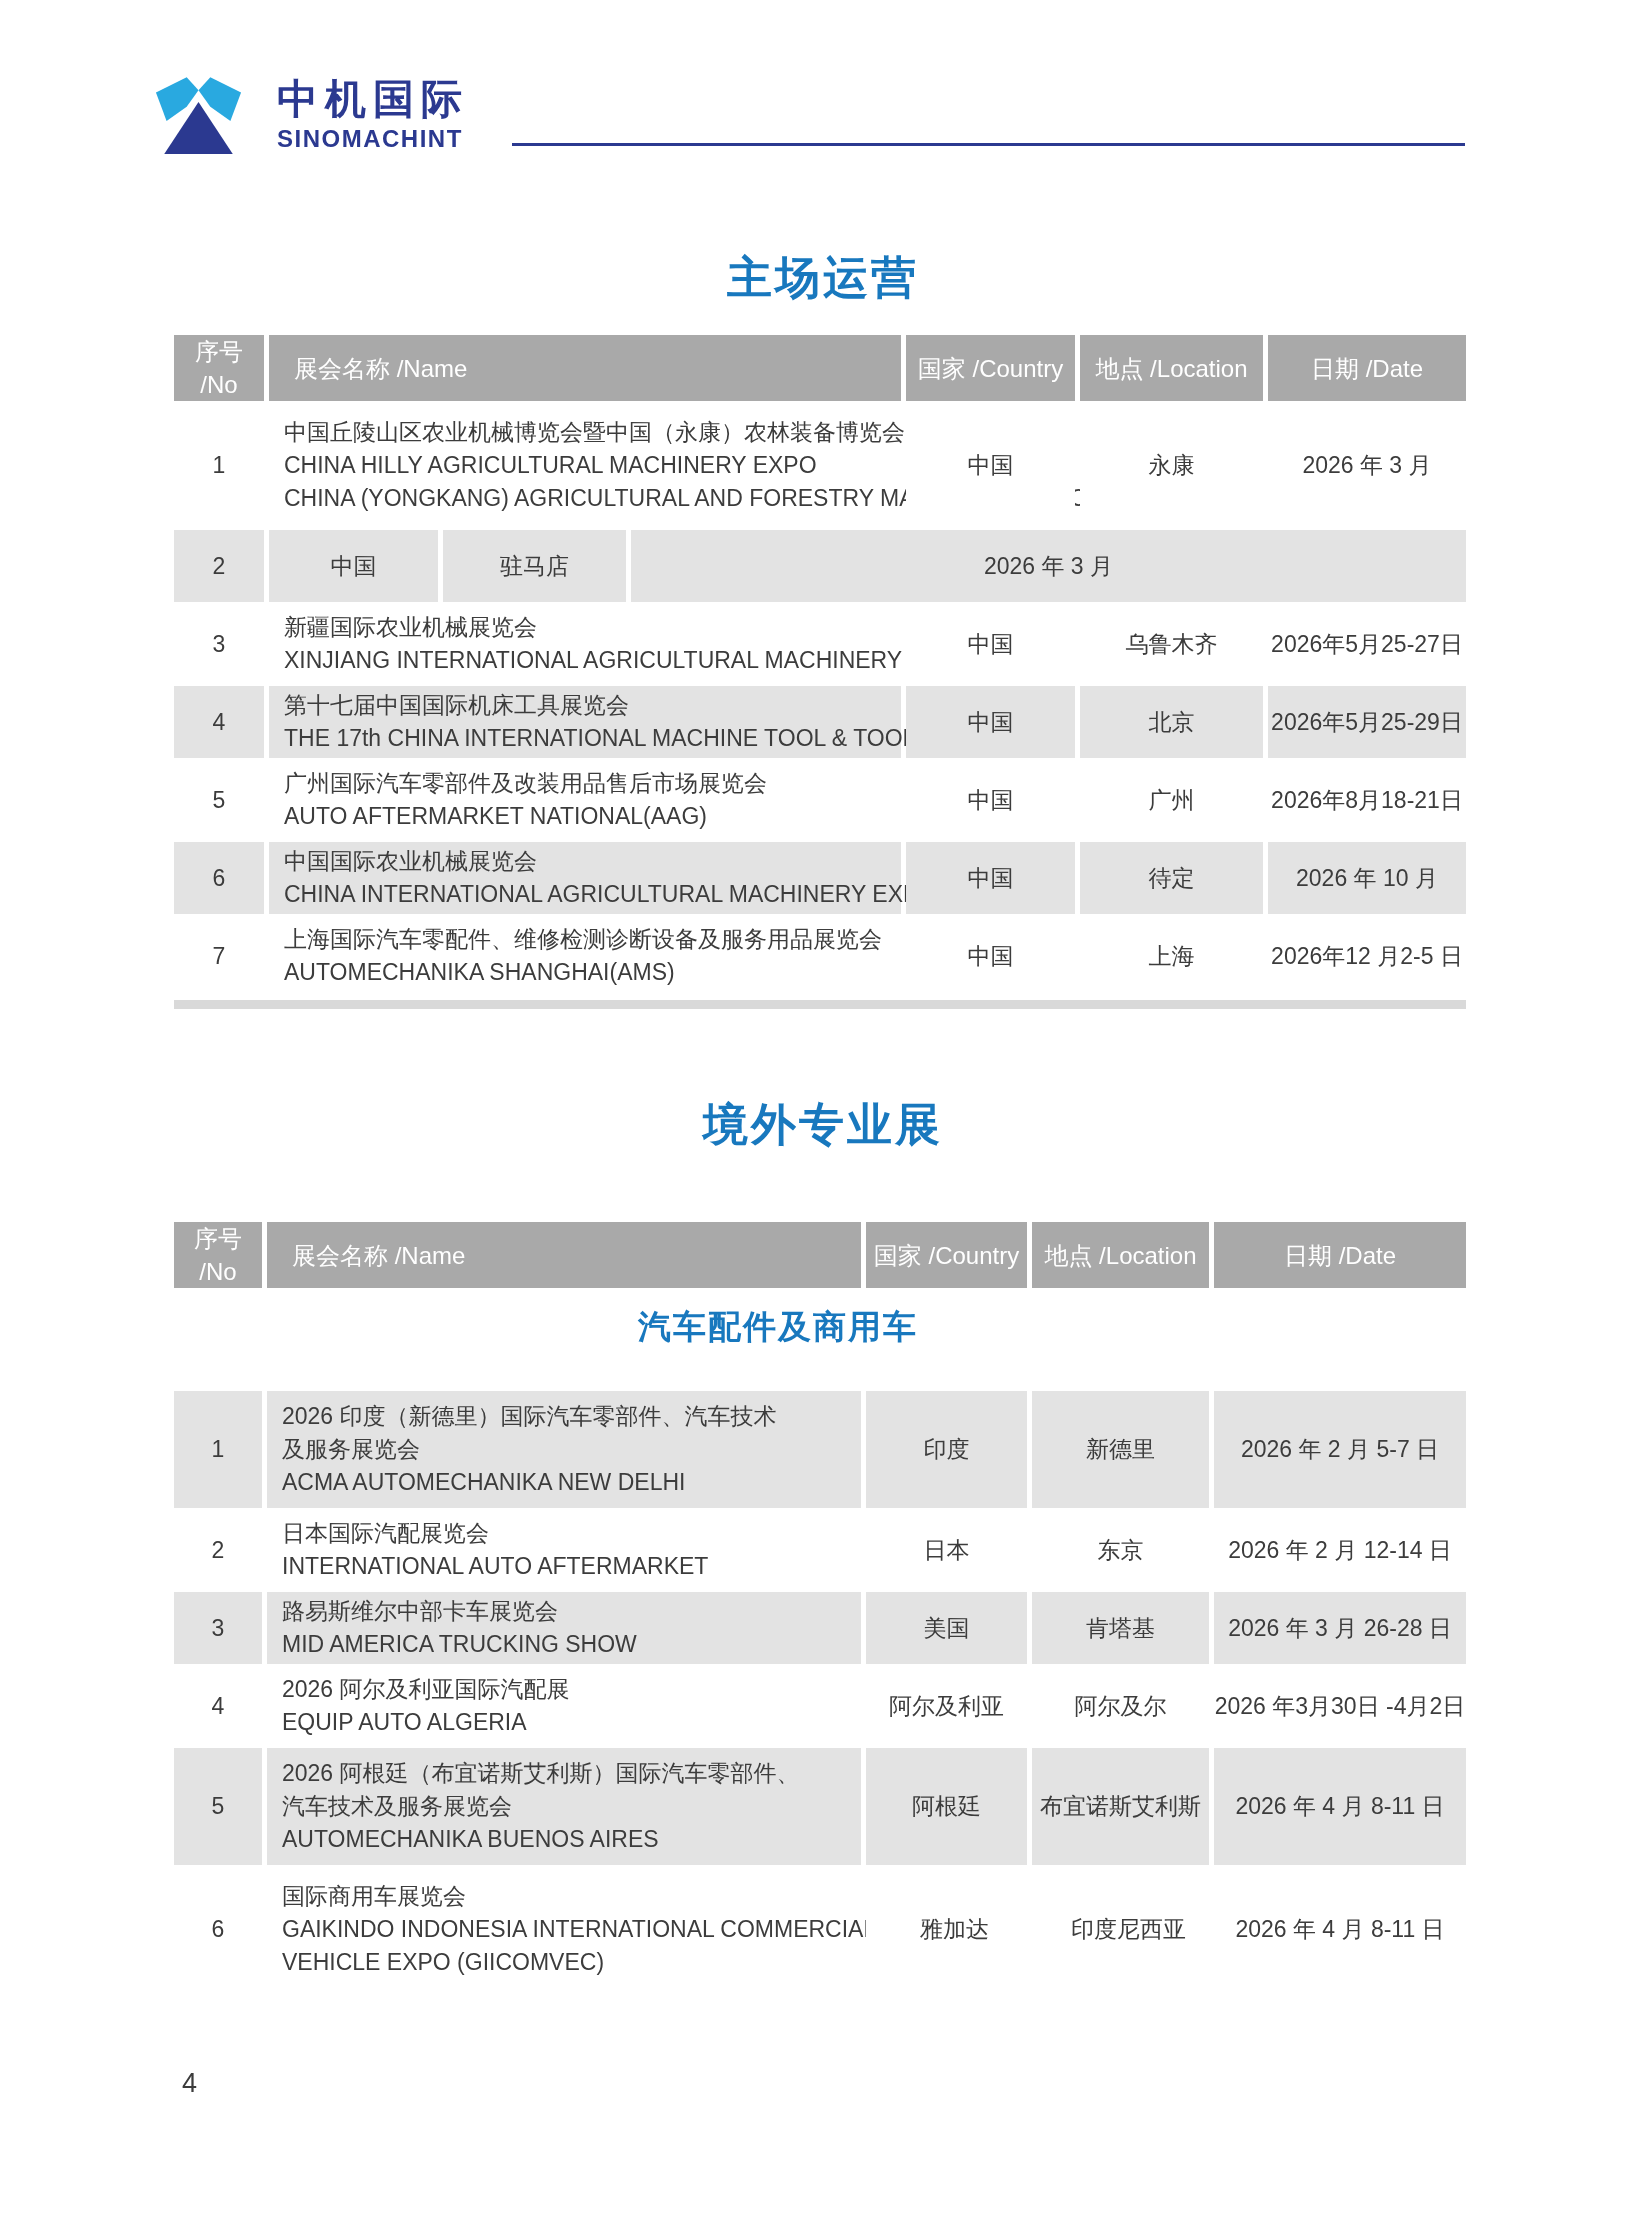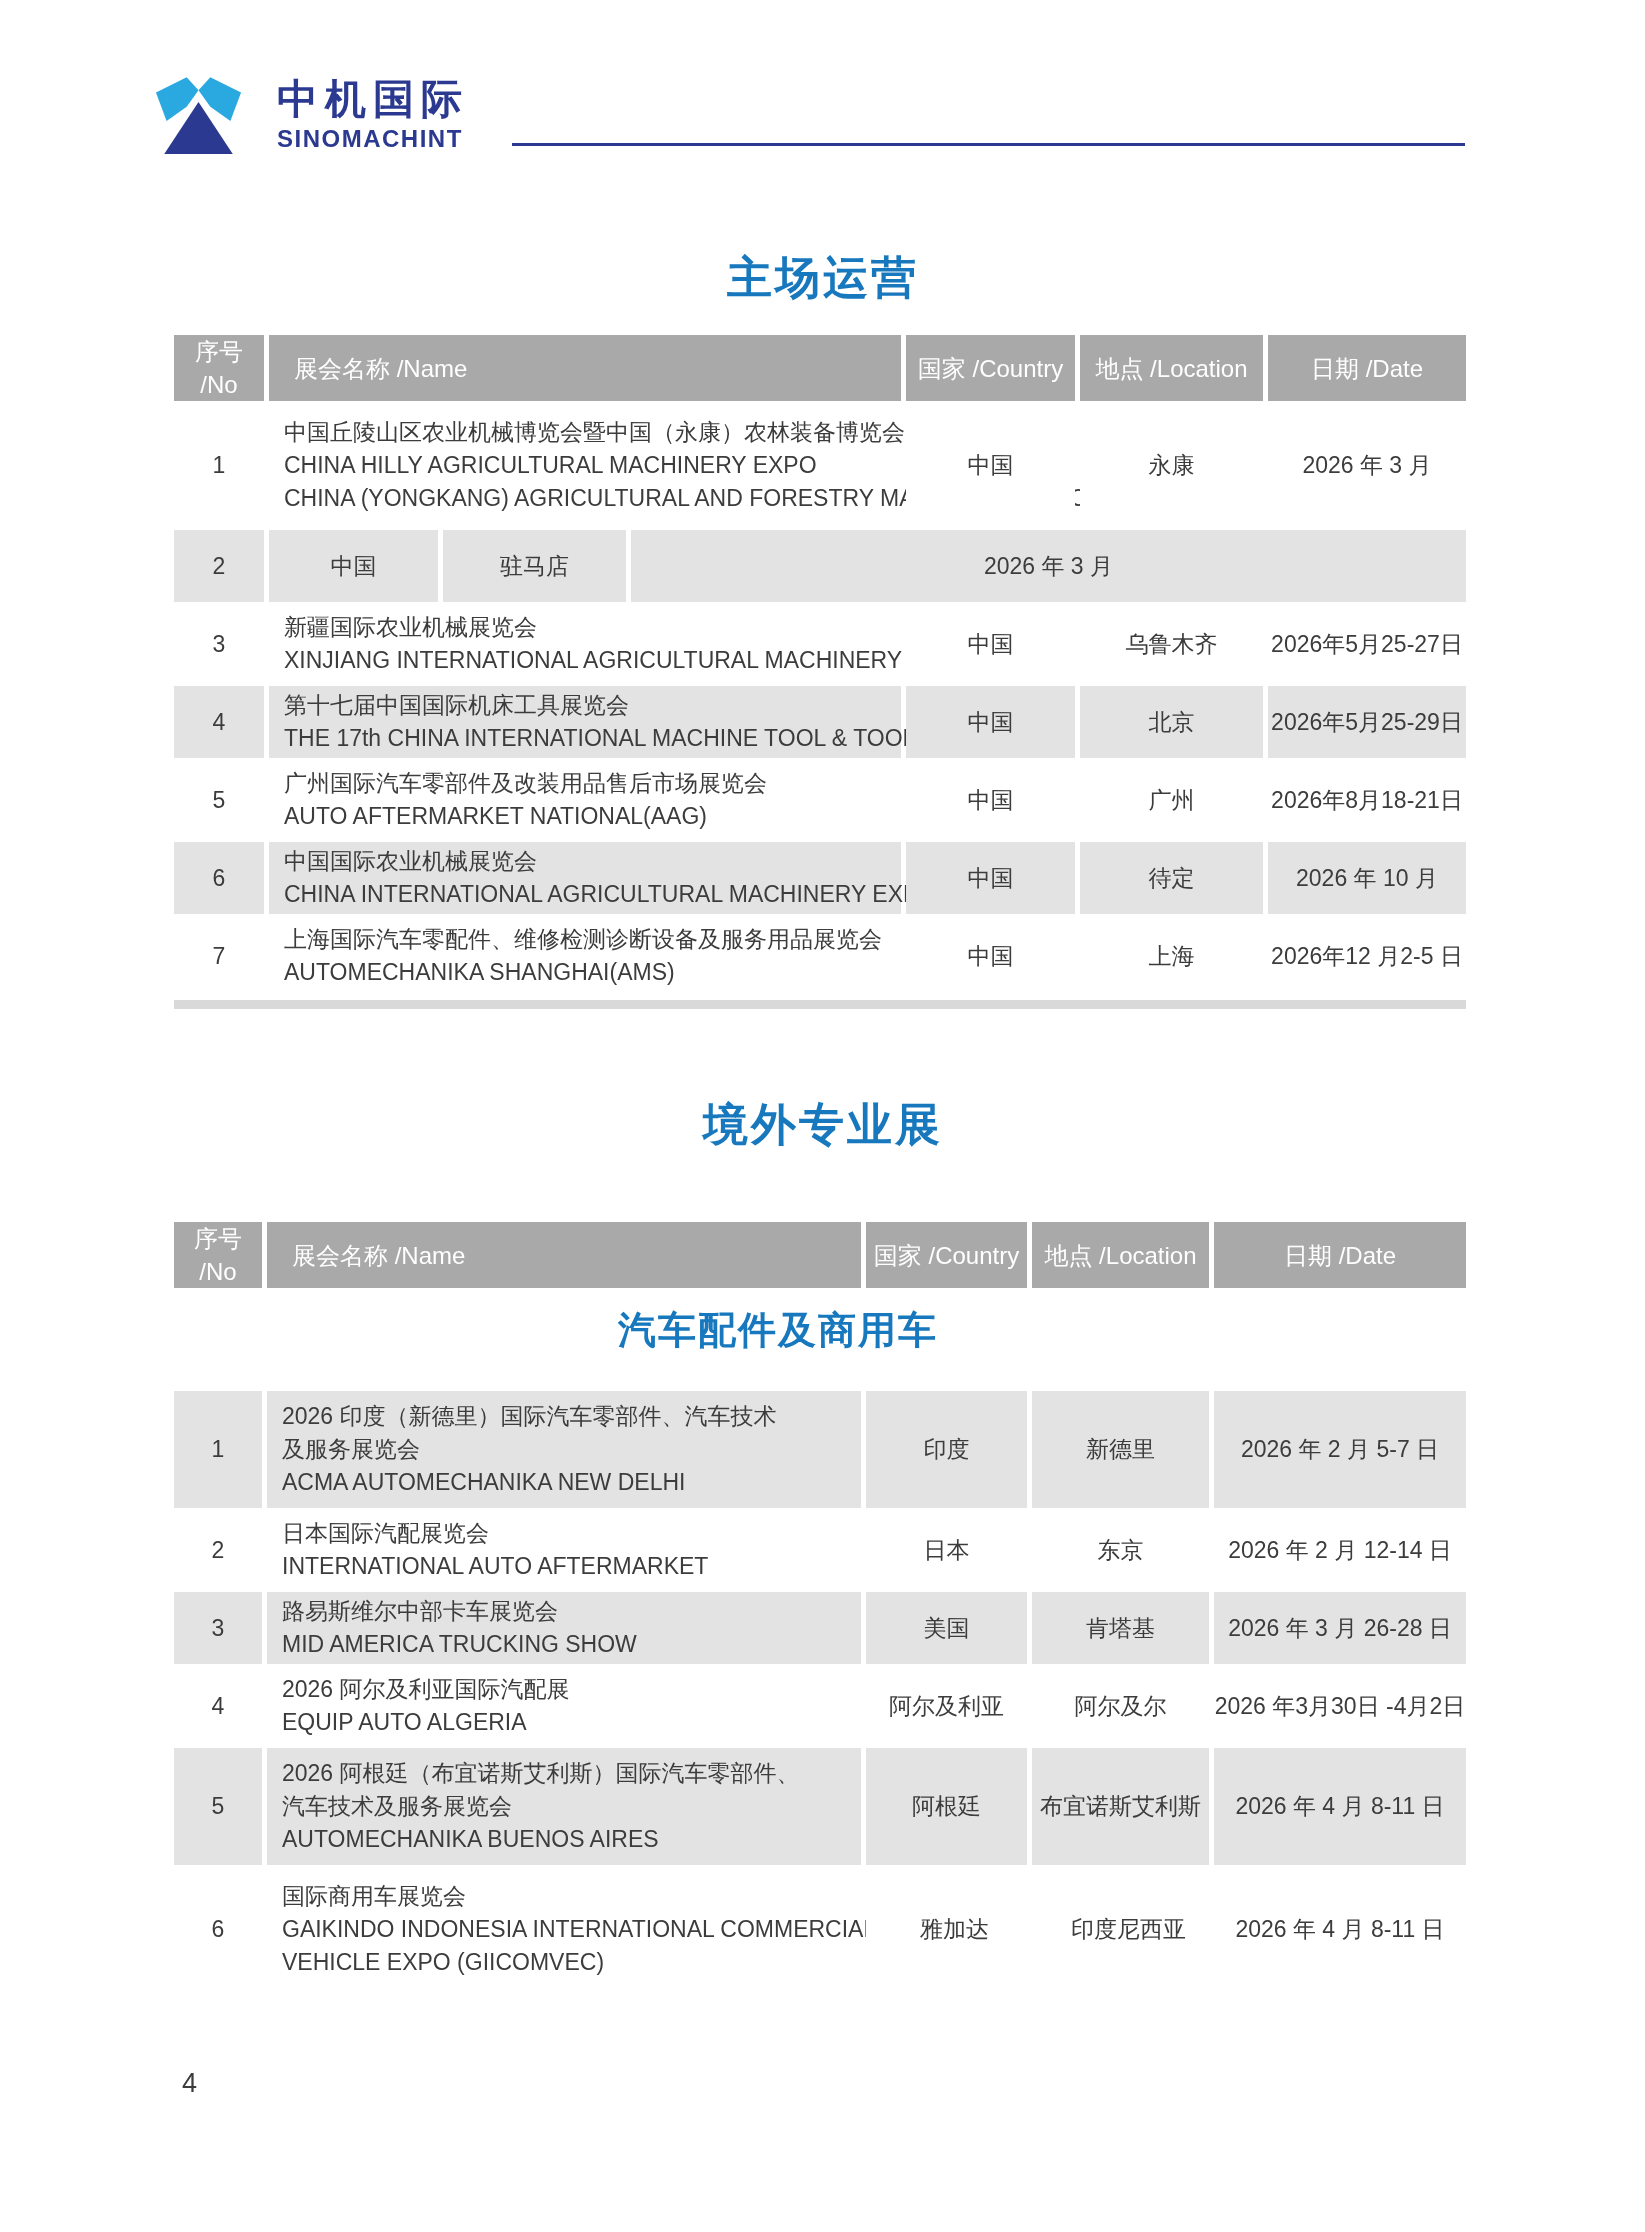--- a/index.html
+++ b/index.html
@@ -13,21 +13,21 @@
   .brand-text{margin-left:18px;display:flex;flex-direction:column;}
   .brand-cn{font-size:41px;font-weight:bold;color:#2b3990;letter-spacing:7px;line-height:46px;}
   .brand-en{font-size:24px;font-weight:bold;color:#2b3990;letter-spacing:1.5px;line-height:30px;margin-top:2px;}
   .brand-rule{position:absolute;left:512px;top:143px;width:953px;height:3px;background:#2b3990;}
   
   .sec-title{position:absolute;left:0;width:1646px;text-align:center;
     font-size:45px;font-weight:bold;color:#1878be;letter-spacing:3px;}
   #title-0{top:248px;}
   #title-1{top:1095px;}
   .sub-title{position:absolute;left:0;width:1556px;text-align:center;
-    font-size:38px;font-weight:bold;color:#1878be;letter-spacing:2px;top:1305px;}
+    font-size:33px;font-weight:bold;color:#1878be;letter-spacing:2px;top:1305px;}
   
   .tbl{position:absolute;left:174px;width:1292px;display:flex;flex-direction:column;row-gap:6px;}
   #table-0{top:335px;}
   #header-1{top:1222px;}
   #rows-1{top:1391px;}
   .t-row{display:flex;column-gap:5px;align-items:stretch;}
   .cell{display:flex;flex-direction:column;justify-content:center;background:#ffffff;}
   .t-head .cell{background:#a9a9a9;color:#ffffff;font-size:24px;min-height:53px;}
   .t-row.shaded .cell{background:#e3e3e3;}
   .lines-1 .cell,.lines-2 .cell{min-height:72px;}

